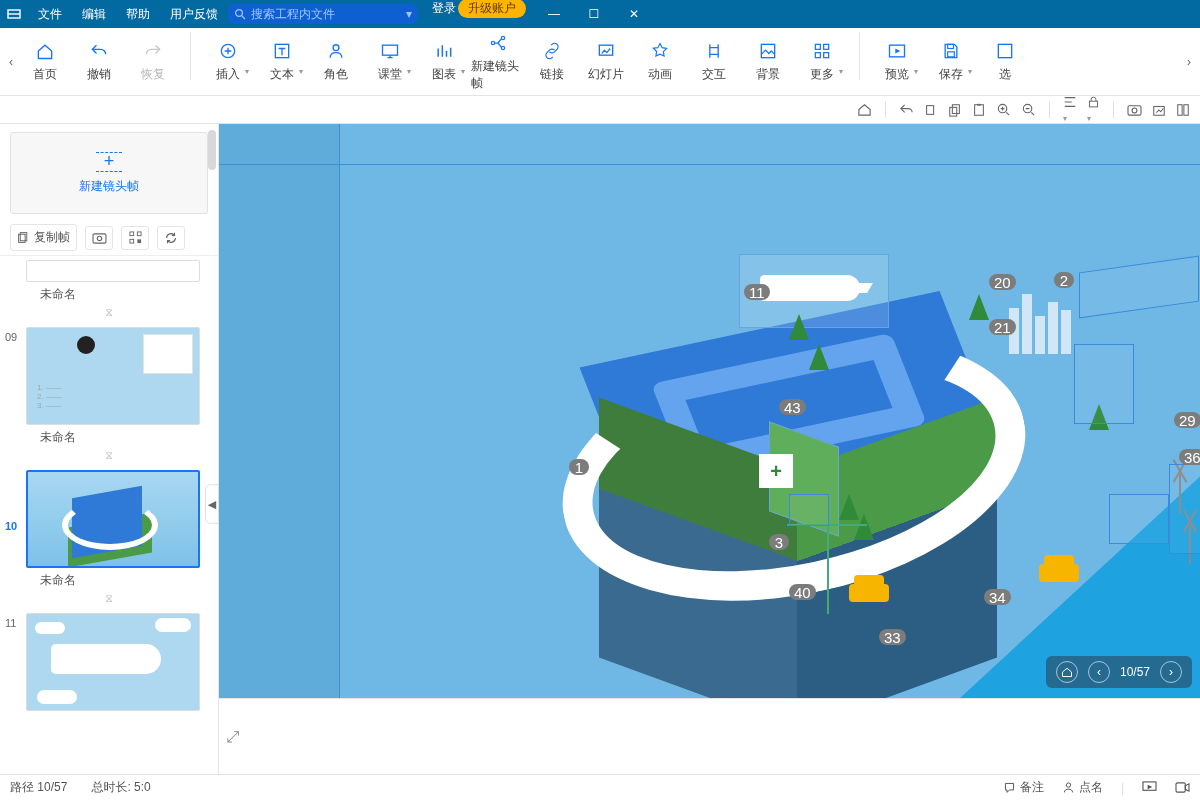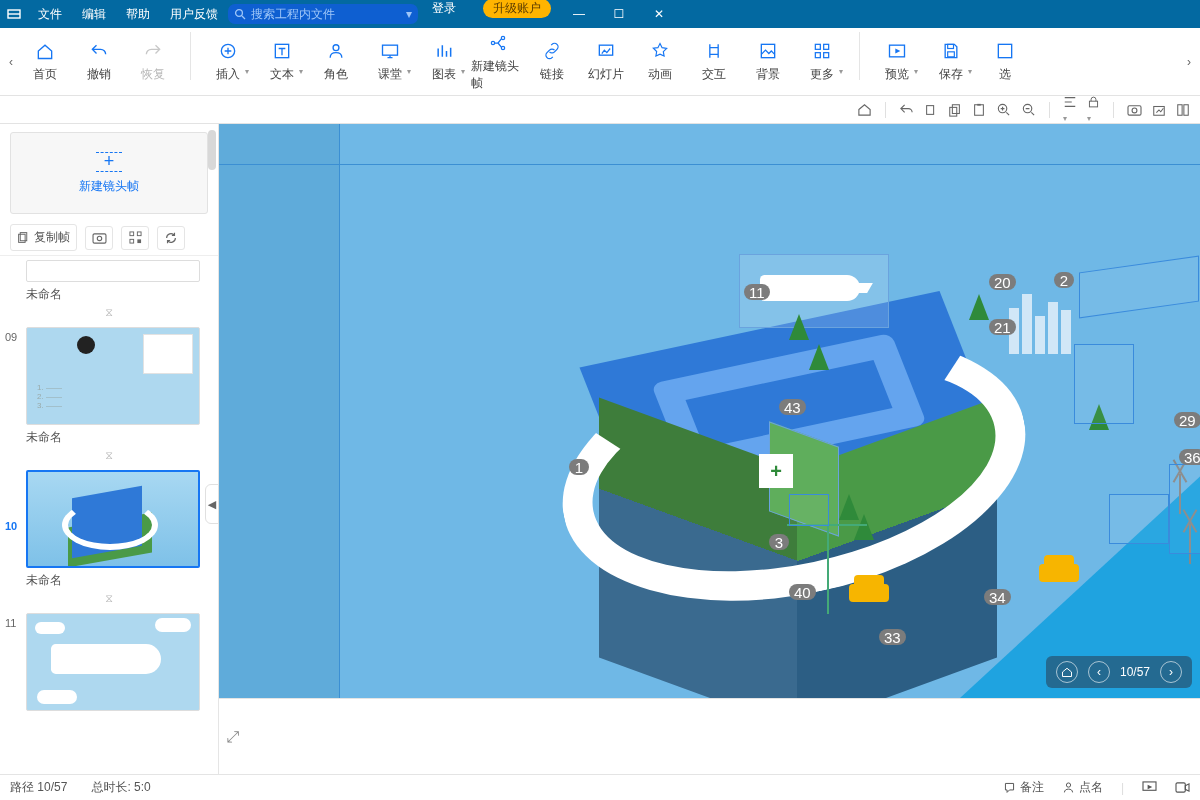--- a/index.html
+++ b/index.html
@@ -6,21 +6,21 @@
 body { width: 1200px; height: 800px; overflow: hidden; background: #fff; display: flex; flex-direction: column; }
 
 
 .titlebar { height: 28px; background: #0369a1; display: flex; align-items: center; color: #fff; font-size: 12px; }
 .titlebar .logo { width: 28px; display:flex; align-items:center; justify-content:center; }
 .titlebar .menus { display:flex; gap:0; }
 .titlebar .menus span { padding: 0 10px; line-height:28px; cursor:pointer; }
 .titlebar .title { flex:1; text-align:center; }
 .titlebar .search { width:190px; height:20px; background:#0e5fd1; border-radius:7px; display:flex; align-items:center; padding:0 6px; color:#9ec6f8; position:relative; }
 .titlebar .search .caret { margin-left:auto; }
-.titlebar .right { display:flex; align-items:center; gap:27px; margin:0 8px 12px 14px; }
+.titlebar .right { display:flex; align-items:center; gap:2px; margin:0 8px 12px 14px; }
 .titlebar .upgrade { background:#ffb400; color:#5a3b00; border-radius:10px; padding:1px 10px; font-size:12px; }
 .titlebar .winbtns { display:flex; }
 .titlebar .winbtns span { width:40px; text-align:center; line-height:28px; }
 
 
 .ribbon { height: 68px; border-bottom:1px solid #e3e3e3; display:flex; align-items:center; padding:0 4px; position:relative; }
 .ribbon .collapse { width:14px; color:#666; font-size:12px; text-align:center; }
 .ribbon .group { display:flex; }
 .ribbon .sep { width:1px; height:48px; background:#e5e5e5; margin:0 10px; }
 .ribbon .tbtn { width:54px; display:flex; flex-direction:column; align-items:center; justify-content:center; gap:4px; font-size:12px; color:#444; cursor:pointer; position:relative; }
@@ -46,21 +46,21 @@
 .leftactions .iconbtn { width:28px; height:24px; border:1px solid #e5e5e5; border-radius:3px; display:flex; align-items:center; justify-content:center; cursor:pointer;}
 
 .framelist { flex:1; overflow:hidden; position:relative; }
 .framelist .scroll { position:absolute; inset:0; overflow-y:auto; }
 .frameitem { padding:4px 8px 2px 8px; }
 .frameitem .idx { font-size:11px; color:#666; position:absolute; margin-left:-3px; margin-top:50px;}
 .frameitem .idx.sel { color:#1676f3; font-weight:bold; }
 .frameitem .thumbwrap { margin-left:18px; }
 .frameitem .thumb { width:174px; height:98px; border:1px solid #ddd; border-radius:2px; background:#aed8ef; overflow:hidden; position:relative; }
 .frameitem .thumb.sel { border:2px solid #1676f3; }
-.frameitem .name { font-size:12px; color:#555; margin:4px 0 0 18px; }
+.frameitem .name { font-size:12px; color:#555; margin:4px 0 0 32px; }
 .frameitem .hourglass { text-align:center; color:#bbb; font-size:11px; margin:3px 0 2px 0;}
 .collapser { position:absolute; right:-1px; top:360px; width:14px; height:40px; background:#fff; border:1px solid #e0e0e0; border-radius:6px 0 0 6px; display:flex; align-items:center; justify-content:center; color:#666; font-size:11px; cursor:pointer;}
 
 
 .lscrollbar { position:absolute; right:-1px; top:2px; width:8px; height:60px; background:#d8d8d8; border-radius:4px; }
 
 
 .canvaswrap { flex:1; display:flex; flex-direction:column; min-width:0; }
 .canvas { flex:1; background:#6fb8e6; position:relative; overflow:hidden; }
 .canvas .guide-v { position:absolute; top:0; bottom:0; width:1px; background:#3b8fd3; left:120px; }

